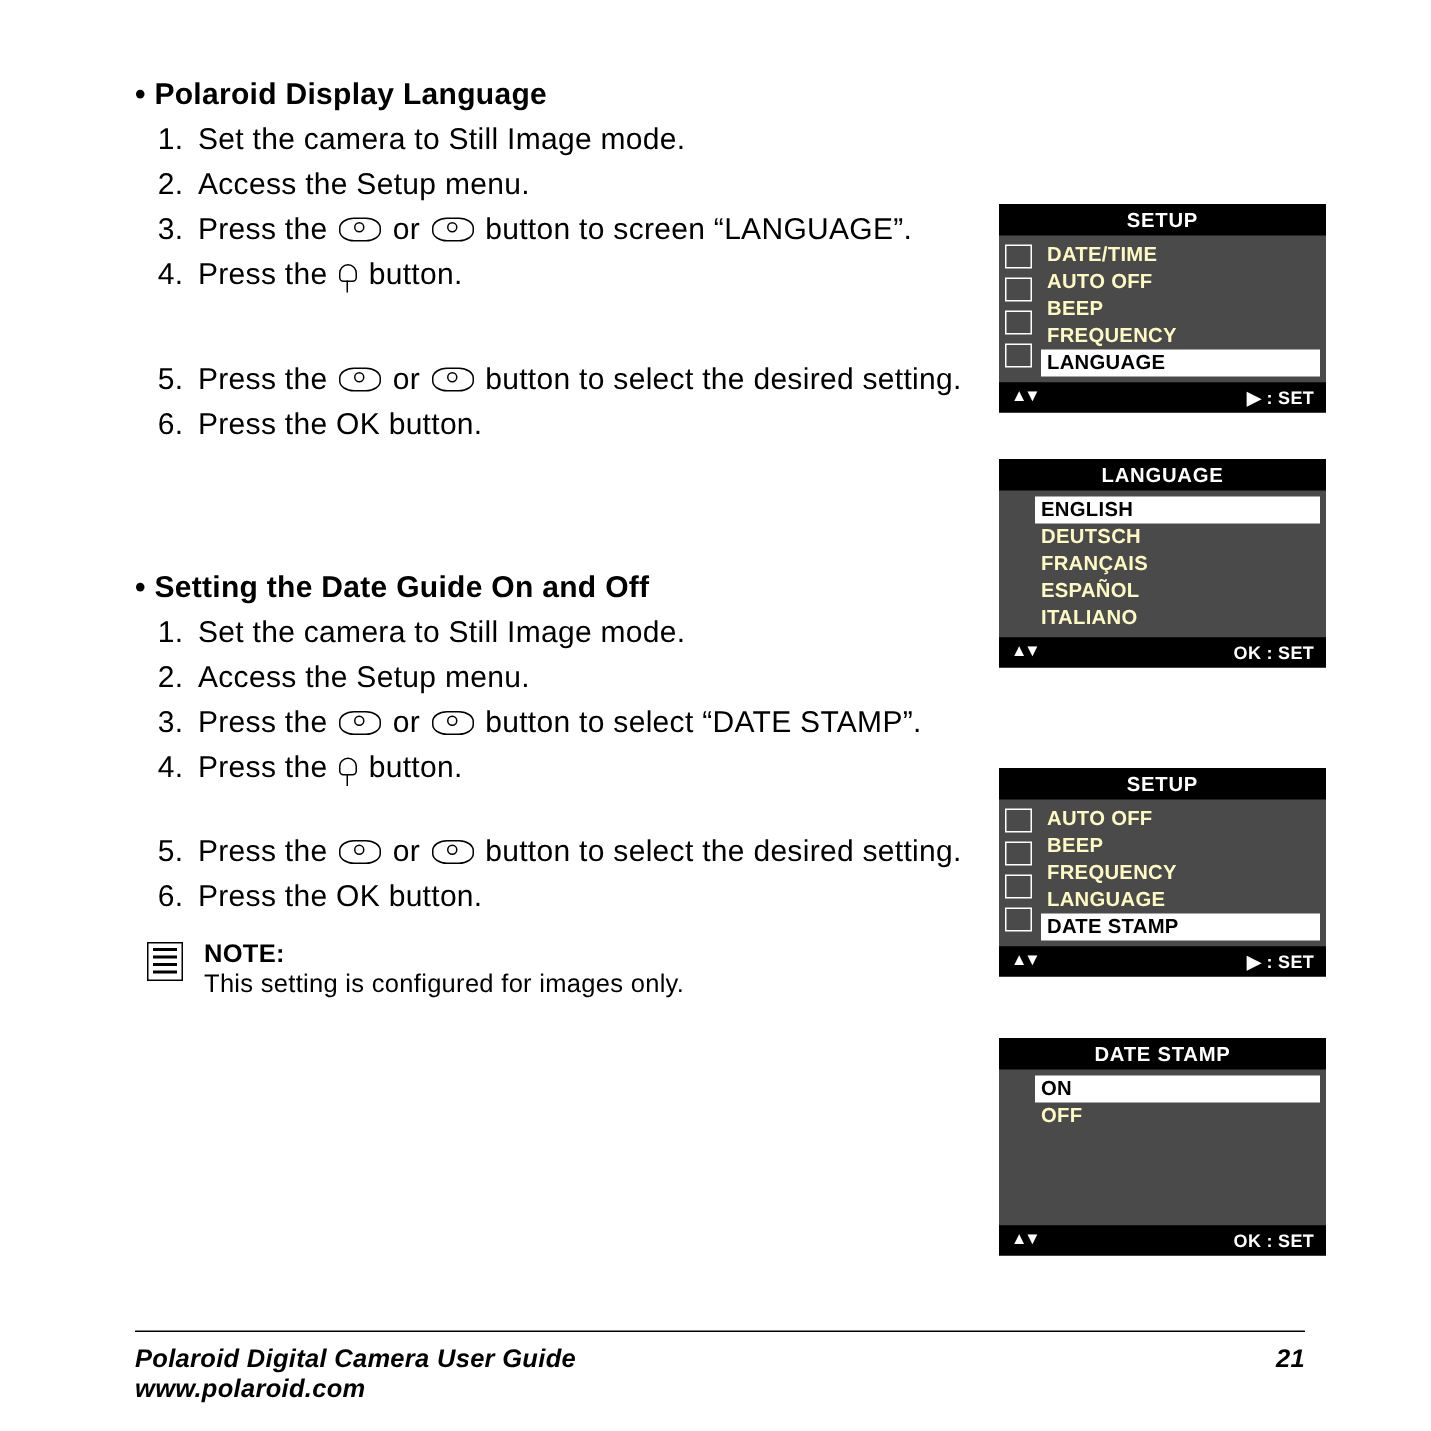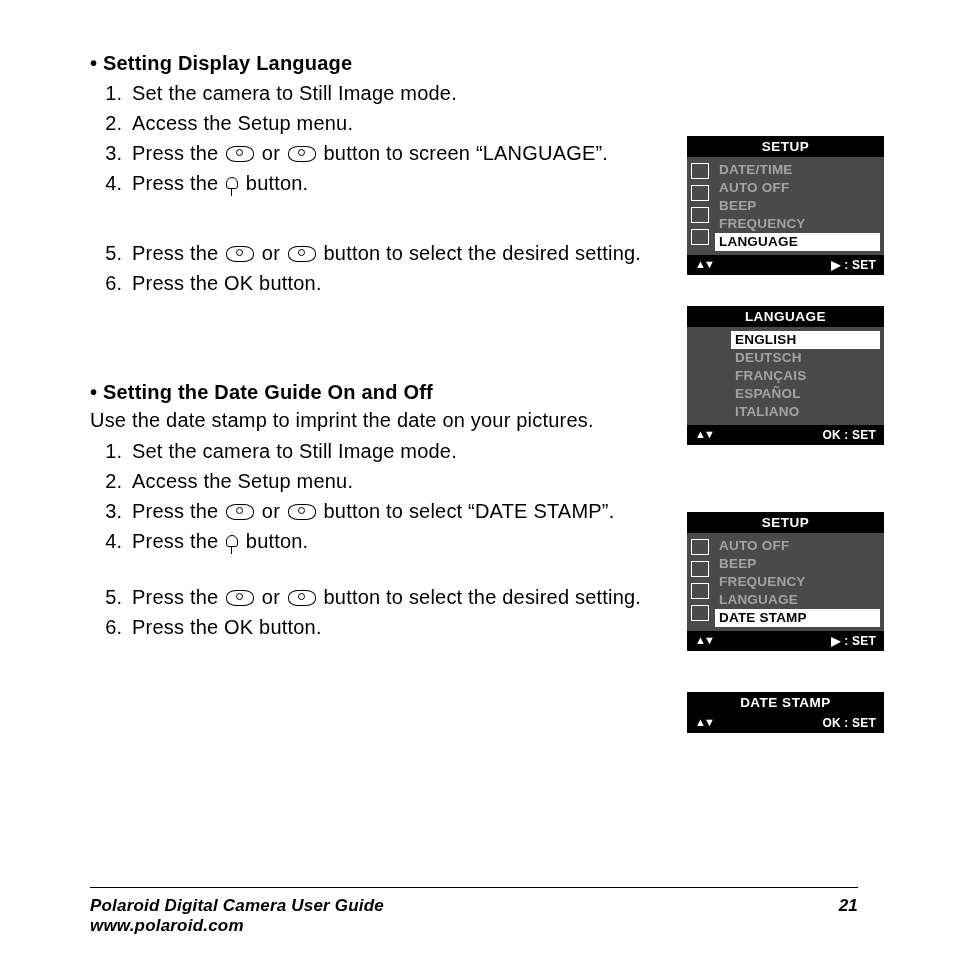--- a/index.html
+++ b/index.html
@@ -13,41 +13,41 @@
   .eye::after{content:"";position:absolute;width:5px;height:5px;border:1.6px solid #000;border-radius:50%;top:2px;left:9px}
   .stick{display:inline-block;width:12px;height:20px;position:relative;vertical-align:middle;top:2px}
   .stick .head{width:10px;height:10px;border:1.8px solid #000;border-radius:6px 6px 3px 3px;position:absolute;top:0;left:0}
   .stick .tail{width:0;height:8px;border-left:1.8px solid #000;position:absolute;top:11px;left:5px}
   .ok{font-family:Liberation Sans, sans-serif;font-weight:normal}
   .gap{height:28px}
   .note-row{display:flex;gap:14px;font-size:17px;margin:6px 0 0 8px}
   .note-icon{width:22px;height:24px;border:1.5px solid #000;position:relative;flex:none;margin-top:2px}
   .note-icon::before{content:"";position:absolute;top:3px;left:3px;right:3px;height:2px;background:#000;box-shadow:0 5px 0 #000,0 10px 0 #000,0 15px 0 #000}
   .note-head{font-weight:bold}
-  .lcd{position:absolute;width:197px;background:#000;color:#fff;font-family:Arial,Helvetica,sans-serif;font-weight:bold;font-size:13.5px}
+  .lcd{position:absolute;width:218px;background:#000;color:#fff;font-family:Arial,Helvetica,sans-serif;font-weight:bold;font-size:13.5px}
   .lcd .title{background:#000;color:#fff;text-align:center;padding:3px 0 3px 0;letter-spacing:.5px}
   .lcd .body{background:#4a4a4a;display:flex;padding:4px 4px 4px 4px;min-height:92px;box-sizing:border-box}
   .lcd .icons{width:24px;display:flex;flex-direction:column;gap:6px;padding-top:2px}
   .lcd .icons span{display:block;width:18px;height:16px;border:1.5px solid #fff;box-sizing:border-box}
   .lcd .list{flex:1;display:flex;flex-direction:column;gap:0}
-  .lcd .item{color:#a3a3a3;padding:0 4px;line-height:18px}
+  .lcd .item{color:#fef9c3;padding:0 4px;line-height:18px}
   .lcd .item.sel{background:#fff;color:#000}
   .lcd .foot{background:#000;color:#fff;display:flex;justify-content:space-between;padding:3px 8px;font-size:12px}
   .lcd .foot .arrows{font-size:11px;letter-spacing:-2px}
-  .lcd.no-icons .body{padding-left:44px}
-  .footer{position:absolute;bottom:18px;left:0;right:16px;padding:0 80px 0 90px}
+  .lcd.no-icons .body{padding-left:24px}
+  .footer{position:absolute;bottom:18px;left:0;right:4px;padding:0 80px 0 90px}
   .footer .line{border-top:1px solid #000;margin-bottom:8px}
   .footer .row{display:flex;justify-content:space-between;font-style:italic;font-weight:bold;font-size:17px;font-family:Arial,Helvetica,sans-serif}
 </style>
 </head>
 <body>
 
 <div class="page">
 
-  <p class="sec-head">• Setting Display Language</p>
+  <p class="sec-head">• Polaroid Display Language</p>
   <ol class="steps">
     <li>Set the camera to Still Image mode.</li>
     <li>Access the Setup menu.</li>
     <li>
       <span>Press the </span><span class="inline-icon eye"></span><span> or </span><span class="inline-icon eye"></span><span> button to screen “LANGUAGE”.</span>
     </li>
     <li>
       <span>Press the </span><span class="inline-icon stick"><span class="head"></span><span class="tail"></span></span><span> button.</span>
     </li>
   </ol>
@@ -57,41 +57,47 @@
       <span>Press the </span><span class="inline-icon eye"></span><span> or </span><span class="inline-icon eye"></span><span> button to select the desired setting.</span>
     </li>
     <li>
       <span>Press the </span><span class="ok">OK</span><span> button.</span>
     </li>
   </ol>
 
   <div style="height:70px"></div>
 
   <p class="sec-head">• Setting the Date Guide On and Off</p>
-  <p class="intro">Use the date stamp to imprint the date on your pictures.</p>
   <ol class="steps">
     <li>Set the camera to Still Image mode.</li>
     <li>Access the Setup menu.</li>
     <li>
       <span>Press the </span><span class="inline-icon eye"></span><span> or </span><span class="inline-icon eye"></span><span> button to select “DATE STAMP”.</span>
     </li>
     <li>
       <span>Press the </span><span class="inline-icon stick"><span class="head"></span><span class="tail"></span></span><span> button.</span>
     </li>
   </ol>
   <div style="height:14px"></div>
   <ol class="steps" start="5">
     <li>
       <span>Press the </span><span class="inline-icon eye"></span><span> or </span><span class="inline-icon eye"></span><span> button to select the desired setting.</span>
     </li>
     <li>
       <span>Press the </span><span class="ok">OK</span><span> button.</span>
     </li>
   </ol>
 
+  <div class="note-row">
+    <div class="note-icon"></div>
+    <div>
+      <div class="note-head">NOTE:</div>
+      <div>This setting is configured for images only.</div>
+    </div>
+  </div>
 
   <div class="lcd" style="top:136px;right:70px">
     <div class="title">SETUP</div>
     <div class="body">
       <div class="icons">
           <span></span>
           <span></span>
           <span></span>
           <span></span>
         </div>
@@ -144,20 +150,26 @@
       </div>
     </div>
     <div class="foot">
         <span class="arrows">▲▼</span>
         <span>▶ :  SET</span>
       </div>
   </div>
 
   <div class="lcd no-icons" style="top:692px;right:70px">
     <div class="title">DATE STAMP</div>
+    <div class="body" style="min-height:104px">
+      <div class="list">
+        <div class="item sel">ON</div>
+        <div class="item">OFF</div>
+      </div>
+    </div>
     <div class="foot">
         <span class="arrows">▲▼</span>
         <span>OK :  SET</span>
       </div>
   </div>
 
   <div class="footer">
     <div class="line"></div>
     <div class="row">
       <div>

